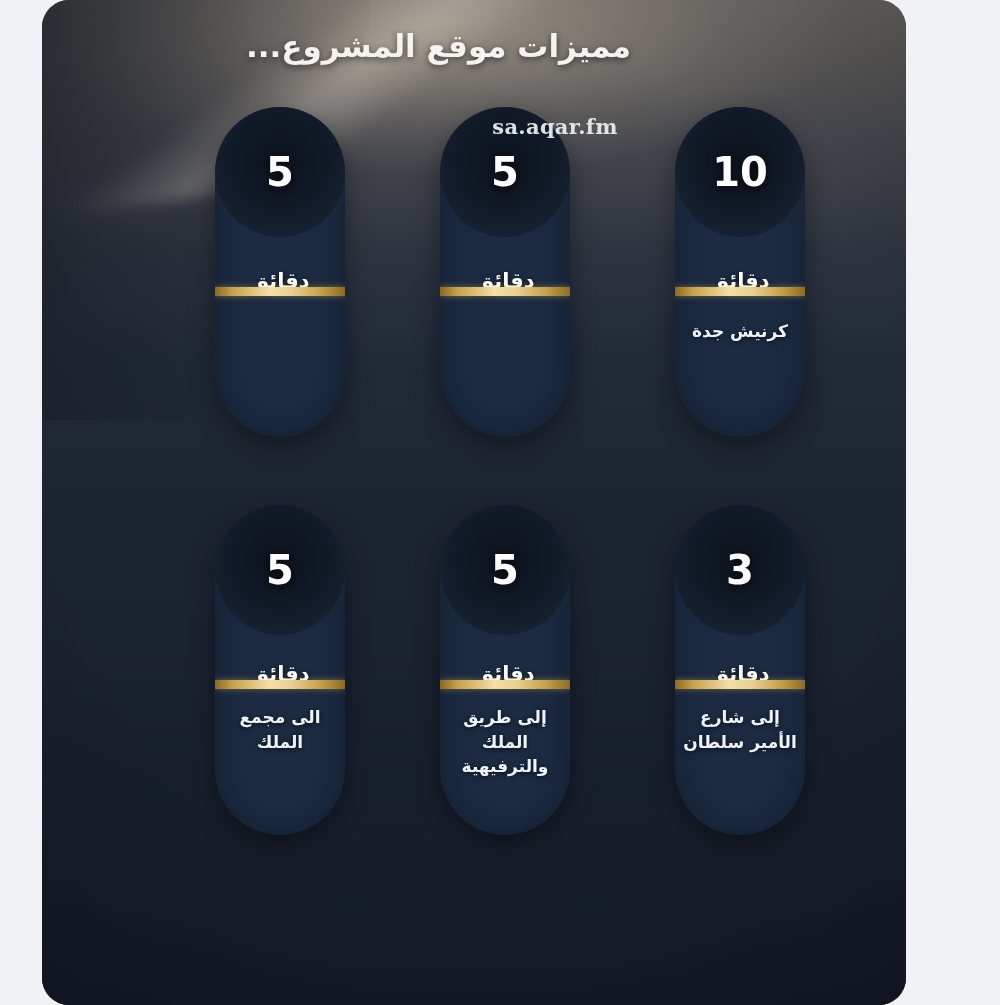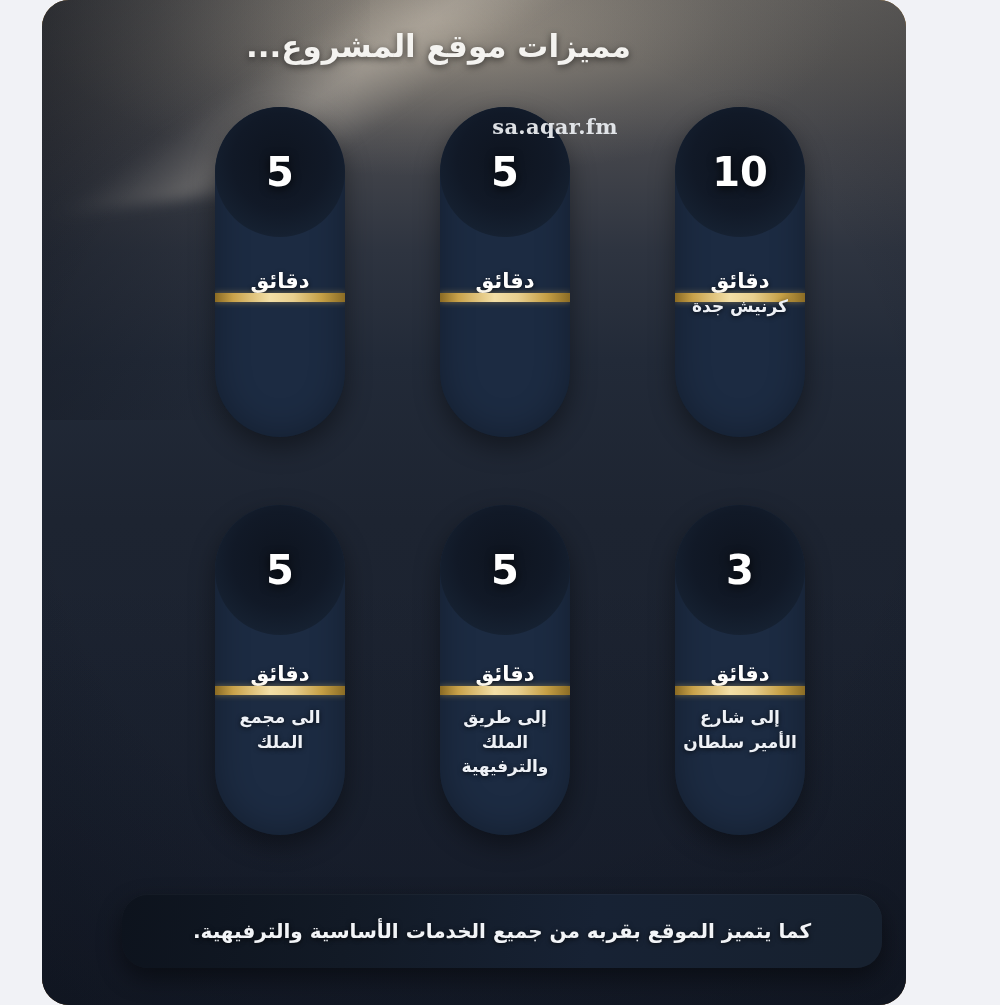--- a/index.html
+++ b/index.html
@@ -112,21 +112,21 @@
   }
   .card .unit{
     position:relative;
     display:block;width:130px;
     text-align:center;
     color:#ffffff;
     font-size:21px;font-weight:700;
     direction:rtl;
     letter-spacing:2px;
     line-height:1;
-    padding:4px 0 10px;
+    padding:4px 0 4px;
     text-shadow:0 1px 4px rgba(0,0,0,.7);
   }
   .card .unit::after{
     content:"";
     position:absolute;left:0;right:0;bottom:0;
     height:9px;
     background:linear-gradient(90deg,#8a6a23 0%,#c9a24a 14%,#f3dfa6 42%,#e8cf8e 60%,#c59f45 82%,#8b6c25 100%);
     box-shadow:0 0 6px rgba(216,178,96,.45);
   }
   .card .dest{
@@ -250,21 +250,21 @@
       </div>
     </div>
 
     <div class="card" style="left:633px;top:107px;height:330px;">
       <div class="card-inner">
         <div class="head"></div>
         <div class="num">10</div>
         <div class="unit-wrap" style="top:160px;">
           <div class="unit">دقائق</div>
         </div>
-        <div class="dest" style="top:187px;">كرنيش جدة</div>
+        <div class="dest" style="top:212px;">كرنيش جدة</div>
       </div>
     </div>
 
     <div class="card" style="left:173px;top:505px;height:330px;">
       <div class="card-inner">
         <div class="head"></div>
         <div class="num">5</div>
         <div class="unit-wrap" style="top:155px;">
           <div class="unit">دقائق</div>
         </div>
@@ -296,18 +296,15 @@
 
     <div class="watermark">
       <div class="wm-url">sa.aqar.fm</div>
     </div>
 
     <div class="scroll-ind">
       <div class="line"></div>
       <div class="diamond"></div>
     </div>
 
-    <div class="banner">
-      <div class="banner-text">كما يتميز الموقع بقربه من جميع الخدمات الأساسية والترفيهية.</div>
-    </div>
 
   </div>
 </div>
 
 </body></html>

